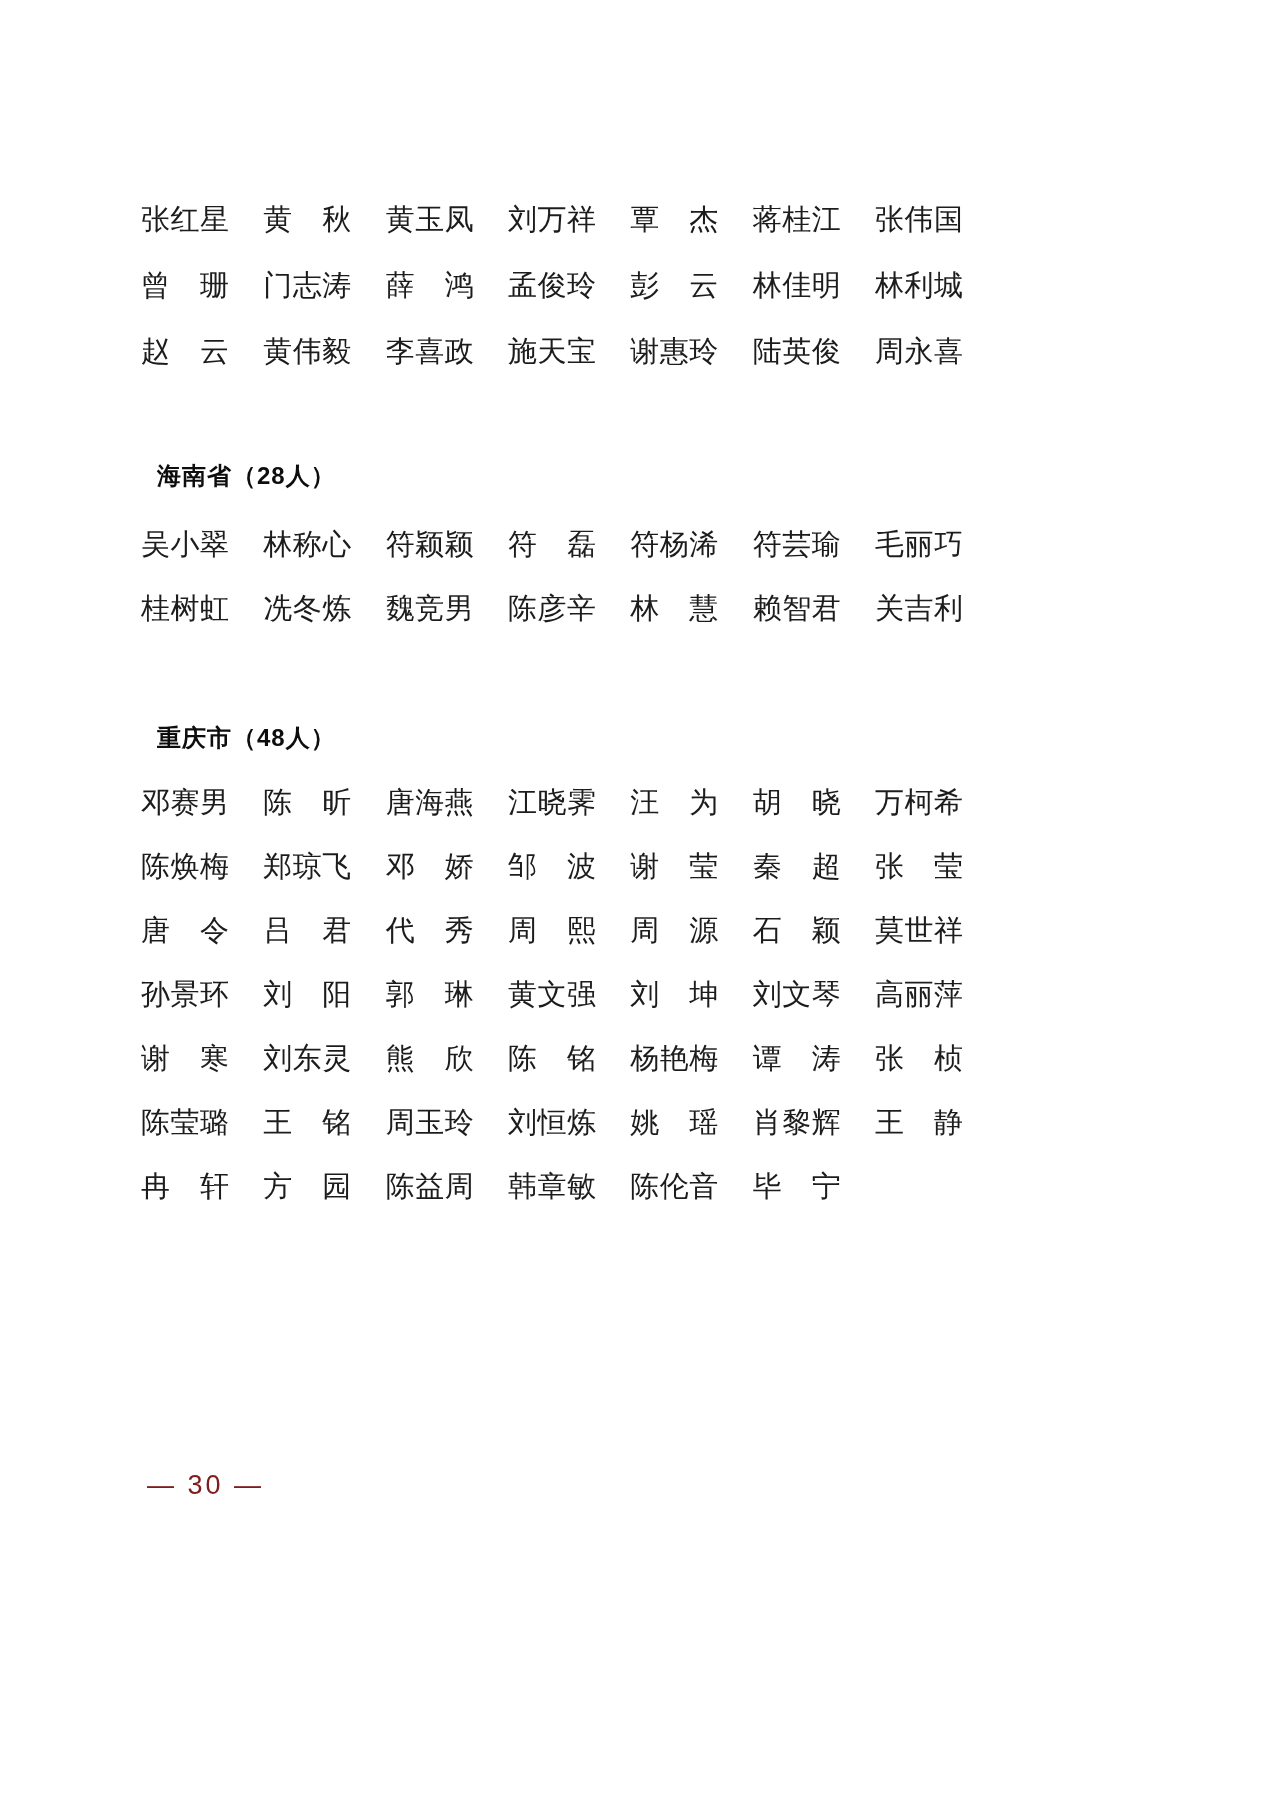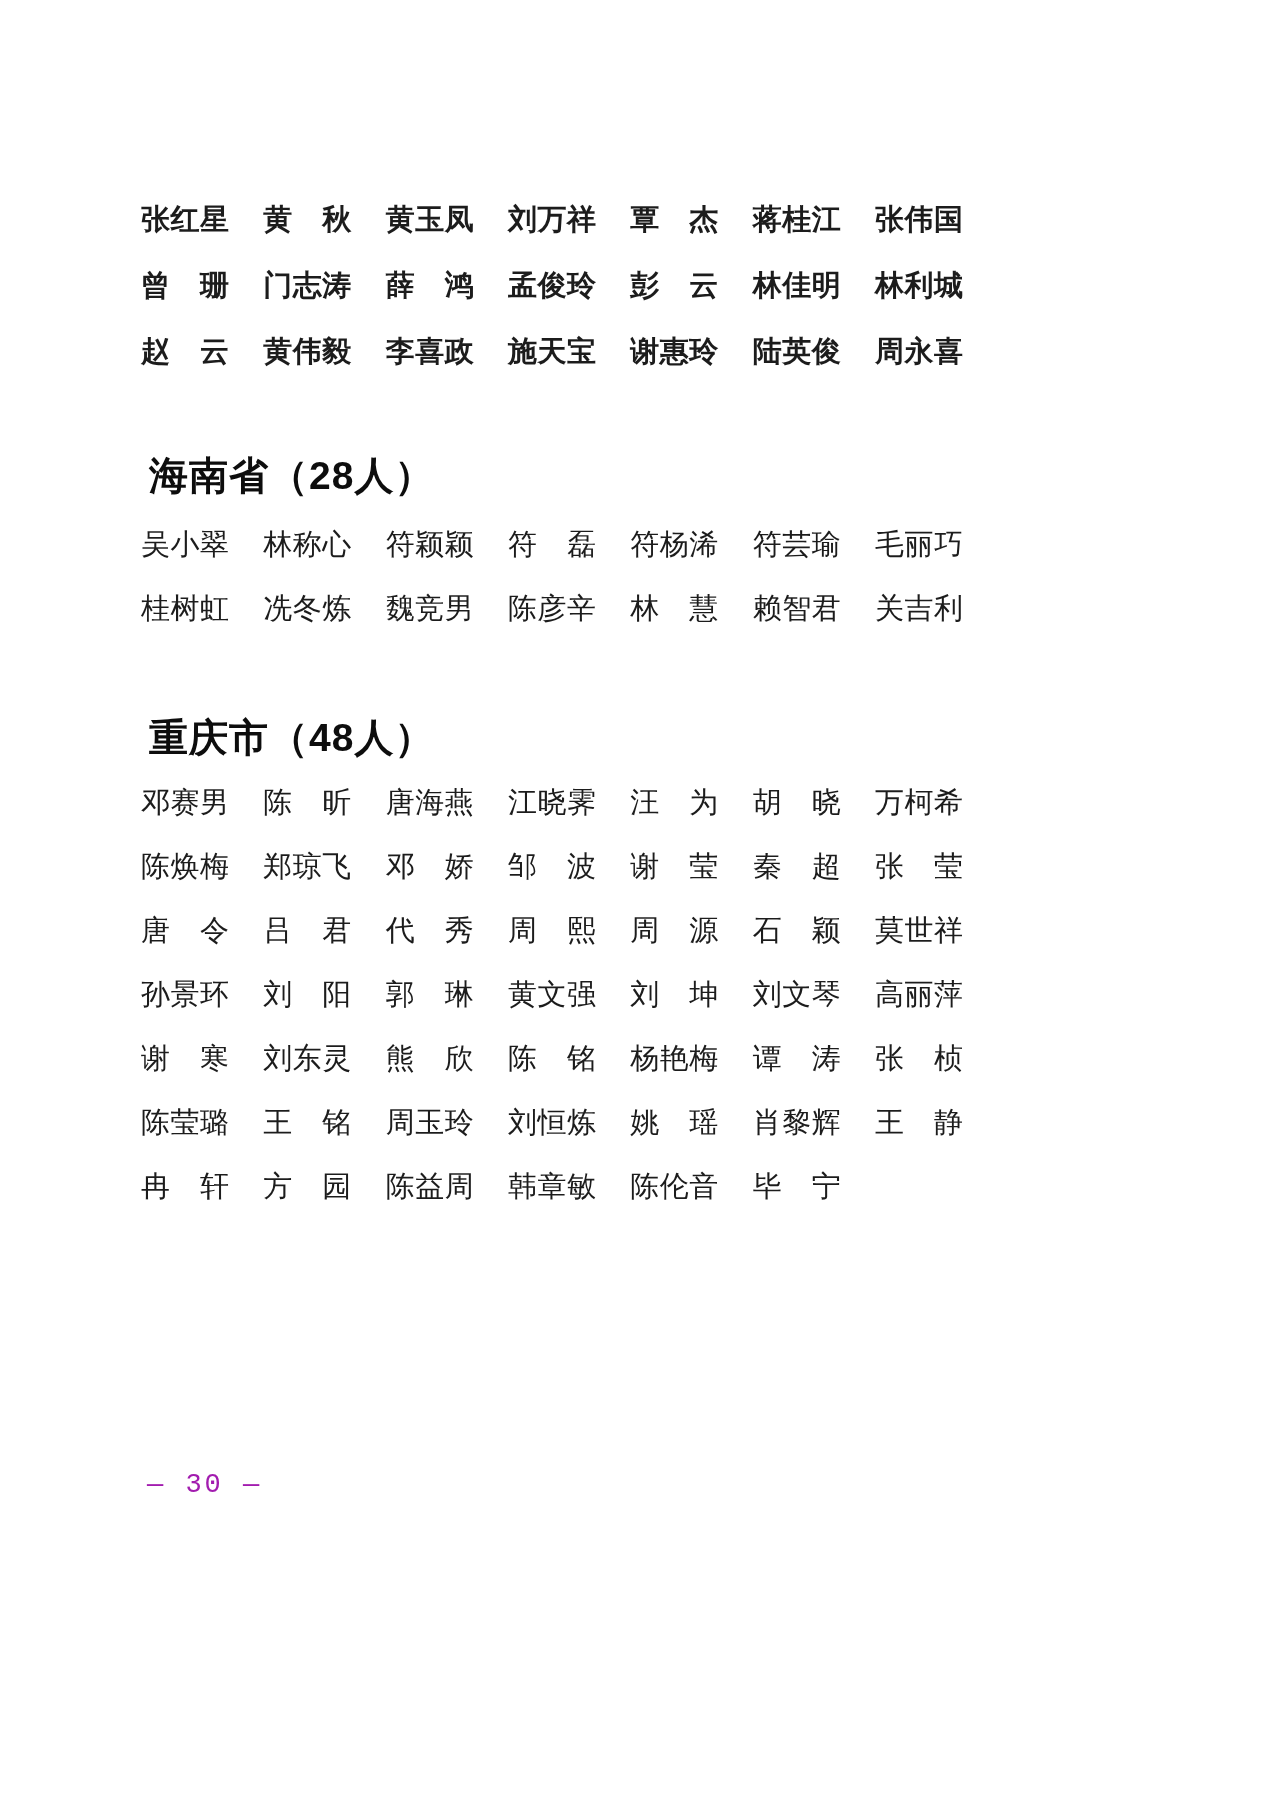--- a/index.html
+++ b/index.html
@@ -19,59 +19,59 @@
   }
   .content {
     position: absolute;
     left: 141px;
     top: 0;
     width: 822px;
   }
   section { display: block; }
   .section-0 { padding-top: 186px; }
   .heading {
-    margin: 8px;
+    margin: 16px;
     font-family: "Liberation Sans", sans-serif;
     font-weight: bold;
-    font-size: 39px;
+    font-size: 24px;
     line-height: 44px;
     color: #0d0d0d;
     letter-spacing: 1px;
   }
   .section-1 .heading { margin-top: 70px; margin-bottom: 14px; }
   .section-2 .heading { margin-top: 76px; margin-bottom: 10px; }
   .name-row {
     height: 64px;
     display: grid;
     grid-template-columns: repeat(7, 88px);
     justify-content: space-between;
     align-items: center;
   }
-  .section-0 .name-row { height: 66px; font-weight: bold; }
+  .section-0 .name-row { height: 66px; }
   .name {
     display: block;
     width: 88px;
     font-size: 29px;
     line-height: 36px;
     color: #1c1c1c;
     font-family: "Liberation Serif", serif;
     text-align: justify;
     text-align-last: justify;
     text-justify: inter-character;
     white-space: nowrap;
   }
   .footer {
     position: absolute;
     left: 147px;
     top: 1468px;
     font-size: 27px;
     line-height: 34px;
-    color: #a21caf;
+    color: #7f1d1d;
     letter-spacing: 3px;
-    font-family: Liberation Mono, monospace;
+    font-family: Liberation Sans, sans-serif;
   }
 </style>
 </head>
 <body>
 
 <div class="page">
   <main class="content" id="sections-root">
       <section class="section-0">
         <div class="name-row">
           <div class="name">张红星</div>

